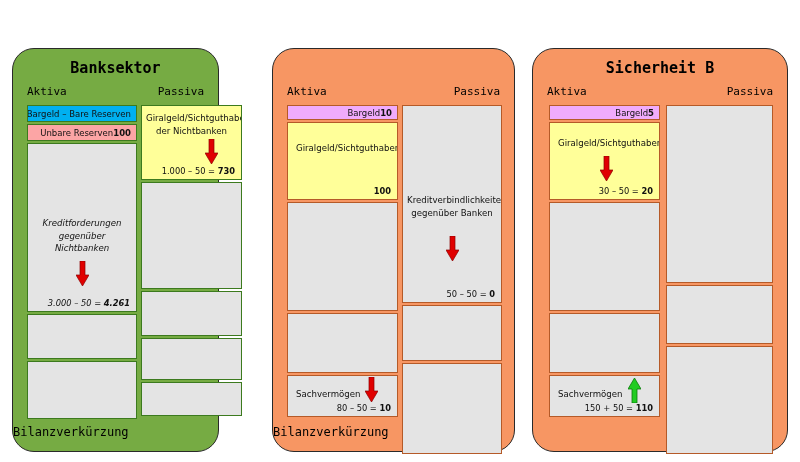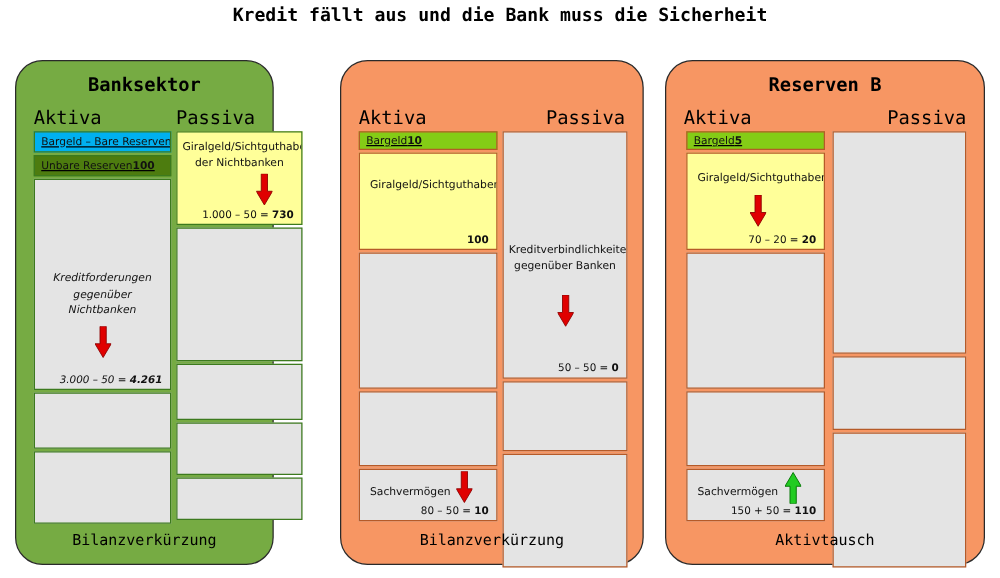--- a/index.html
+++ b/index.html
@@ -53,31 +53,31 @@
     font-family: "DejaVu Sans Mono", monospace;
     font-weight: bold;
     font-size: 15px;
     color: #000;
   }
 
   .col-head {
     position: absolute;
     top: 36px;
     font-family: "DejaVu Sans Mono", monospace;
-    font-size: 15px;
+    font-size: 11px;
     color: #000;
   }
   .col-head.left  { left: 14px; text-align: left; }
   .col-head.right { right: 14px; text-align: right; }
 
   .footer-note {
     position: absolute;
     left: 0; right: 0;
     bottom: 12px;
-    text-align: center;
+    text-align: left;
     font-family: "DejaVu Sans Mono", monospace;
     font-size: 12px;
     color: #000;
   }
 
   
   .bs-col {
     position: absolute;
     top: 56px;
     display: flex;
@@ -93,40 +93,39 @@
   }
   .panel.green .item  { border-color: #3c7a1e; }
   .panel.orange .item { border-color: #b55a28; }
 
   .item.gap { margin-top: 2px; }
 
   .item.cash {
     background: #00b0f0;
     border-color: #2f6e0f;
   }
-  .item.cash-o { background: #84cc16; border-color: #b55a28; }
+  .item.cash-o { background: #f0abfc; border-color: #b55a28; }
   .item.reserve {
-    background: #4d7c0f;
+    background: #fca5a5;
     border-color: #2f6e0f;
   }
   .item.deposit {
     background: #ffff99;
     border-color: #2f6e0f;
   }
   .item.deposit-o { background: #ffff99; border-color: #b55a28; }
 
   
   .row-inline {
     display: flex;
     align-items: center;
-    justify-content: flex-start;
+    justify-content: flex-end;
     height: 100%;
     padding: 4px 5px;
     box-sizing: border-box;
-    text-decoration: underline;
   }
   .row-inline .lbl {
     font-size: 8.5px;
     color: #111;
     white-space: nowrap;
   }
   .row-inline .val {
     font-size: 8.5px;
     font-weight: bold;
     color: #111;
@@ -158,21 +157,20 @@
     position: absolute;
     width: 13px;
     height: 26px;
   }
   .arrow svg { display: block; width: 100%; height: 100%; }
 </style>
 </head>
 <body>
 
 <div id="title">
-  <span class="line">Kredit fällt aus und die Bank muss die Sicherheit</span>
 </div>
 
 <div class="panel green" id="panel-bank">
   <div class="panel-title">Banksektor</div>
   <div class="col-head left">Aktiva</div>
   <div class="col-head right">Passiva</div>
 
   <div class="bs-col" style="left:14px; width:110px;">
     <div class="item cash" style="height:17px;">
       <div class="row-inline">
@@ -280,42 +278,42 @@
       </div>
     </div>
     <div class="item gap" style="height:56px;"></div>
     <div class="item gap" style="height:91px;"></div>
   </div>
 
   <div class="footer-note">Bilanzverkürzung</div>
 </div>
 
 <div class="panel orange" id="panel-nbb">
-  <div class="panel-title">Reserven B</div>
+  <div class="panel-title">Sicherheit B</div>
   <div class="col-head left">Aktiva</div>
   <div class="col-head right">Passiva</div>
 
   <div class="bs-col" style="left:16px; width:111px;">
     <div class="item cash-o" style="height:15px;">
       <div class="row-inline">
         <span class="lbl">Bargeld</span>
         <span class="val">5</span>
       </div>
     </div>
     <div class="item deposit-o gap" style="height:78px;">
       <div class="cap topleft" style="top:14px;">
         <span>Giralgeld/Sichtguthaben</span>
       </div>
       <div class="arrow" style="left:50px; top:33px;">
         <svg viewBox="0 0 13 26" xmlns="http://www.w3.org/2000/svg">
           <polygon points="4,0 9,0 9,14 13,14 6.5,25 0,14 4,14" fill="#e00000" stroke="#8b0000" stroke-width="0.7"></polygon>
         </svg>
       </div>
       <div class="val-br">
-        <span>70 – 20 = </span><b>20</b>
+        <span>30 – 50 = </span><b>20</b>
       </div>
     </div>
     <div class="item gap" style="height:109px;"></div>
     <div class="item gap" style="height:60px;"></div>
     <div class="item gap" style="height:42px;">
       <div class="cap topleft" style="top:12px;">
         <span>Sachvermögen</span>
       </div>
       <div class="arrow" style="left:78px; top:1px;">
         <svg viewBox="0 0 13 26" xmlns="http://www.w3.org/2000/svg">
@@ -327,14 +325,13 @@
       </div>
     </div>
   </div>
 
   <div class="bs-col" style="left:133px; width:107px;">
     <div class="item" style="height:178px;"></div>
     <div class="item gap" style="height:59px;"></div>
     <div class="item gap" style="height:108px;"></div>
   </div>
 
-  <div class="footer-note">Aktivtausch</div>
 </div>
 
 </body></html>

